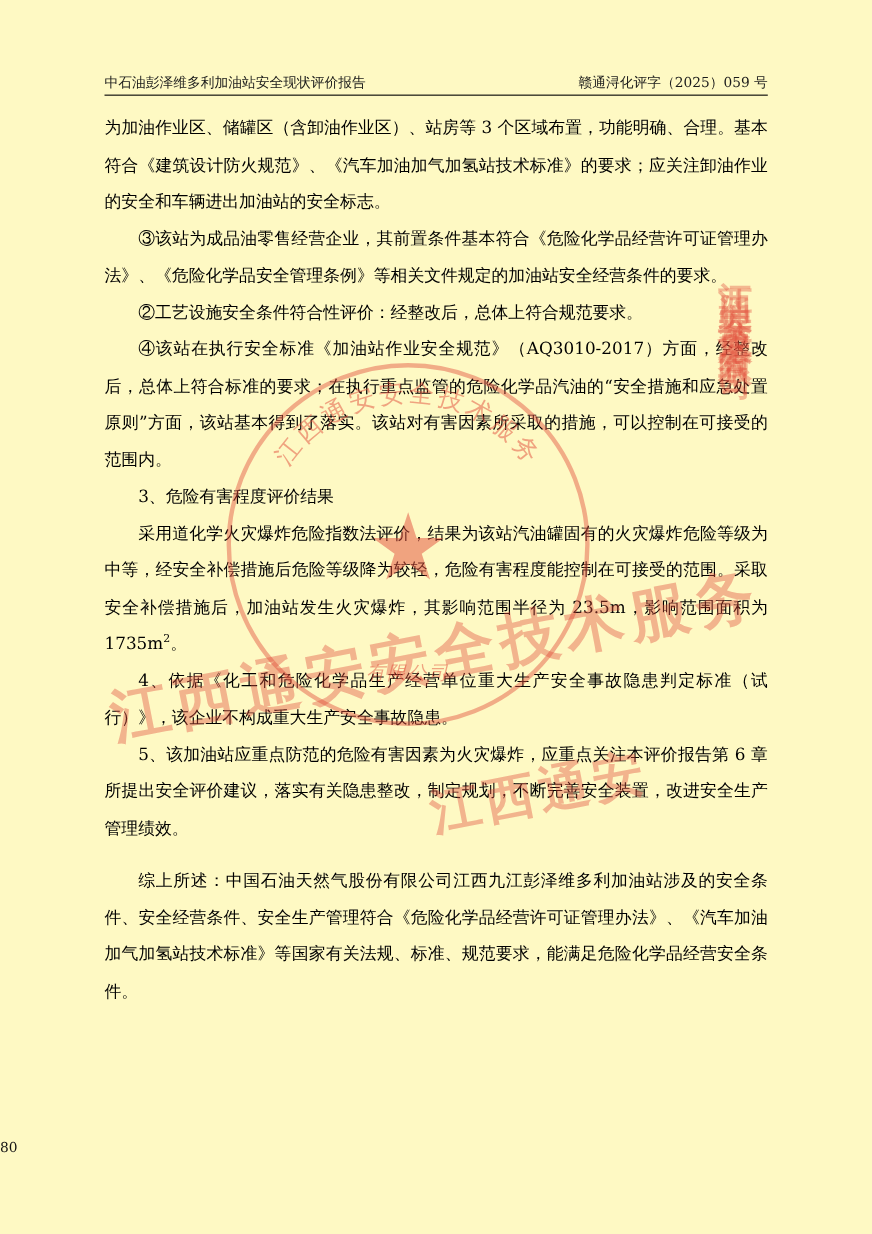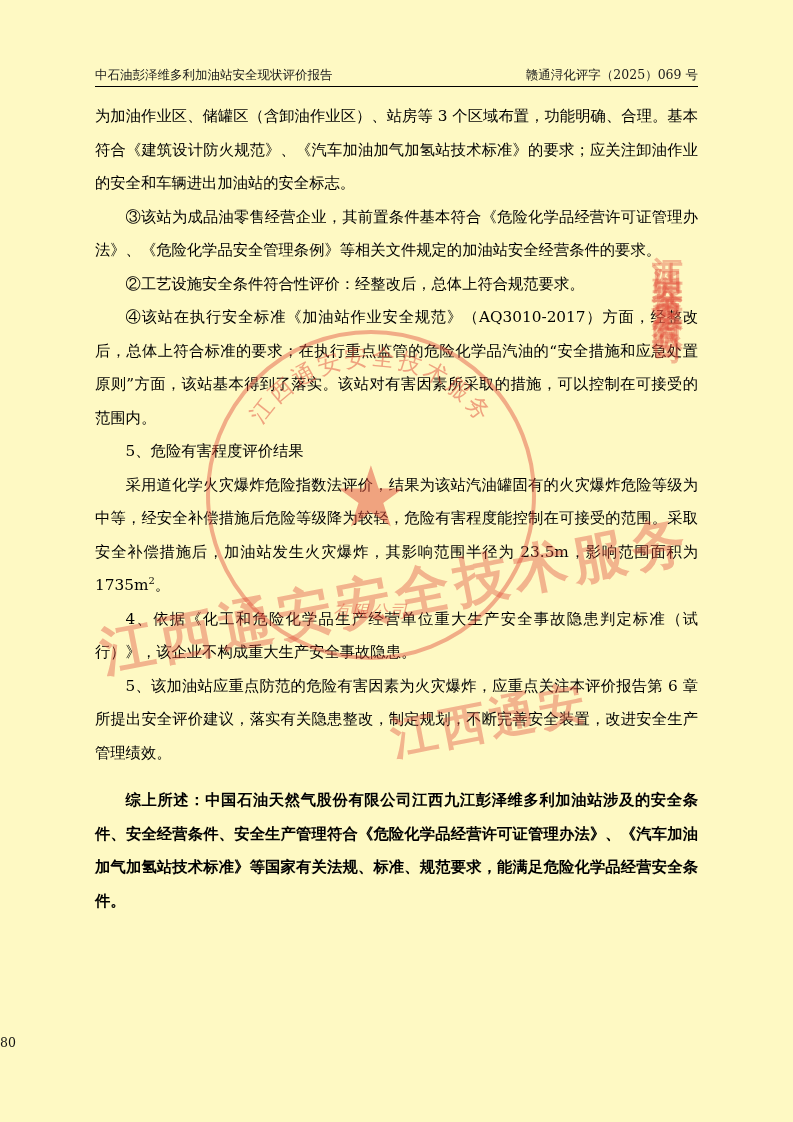--- a/index.html
+++ b/index.html
@@ -54,21 +54,21 @@
     text-justify: inter-ideograph;
   }
   .content p {
     margin: 0;
     padding: 0;
   }
   .indent2 {
     text-indent: 2em;
   }
   .bold-block {
-    font-weight: bold;
+    font-weight: normal;
     text-indent: 2em;
     margin-top: 14px !important;
   }
   sup {
     font-size: 0.65em;
     vertical-align: super;
     line-height: 0;
   }
   
   .page-number {
@@ -174,21 +174,21 @@
     line-height: 1.1;
   }
 </style>
 </head>
 <body>
 
 <div class="page">
 
   <div class="header">
     <span>中石油彭泽维多利加油站安全现状评价报告</span>
-    <span>赣通浔化评字（2025）069 号</span>
+    <span>赣通浔化评字（2025）059 号</span>
   </div>
   <div class="header-rule"></div>
 
   <div class="watermark">
     <div class="wm-ring"></div>
     <div class="wm-star">★</div>
     <div class="wm-arc-text">
       <svg width="330" height="330" viewBox="0 0 330 330">
         <defs>
           <path id="arcpath" d="M 35,165 A 130,130 0 0 1 295,165"></path>
@@ -202,21 +202,21 @@
     <div class="wm-diag">江西通安安全技术服务</div>
     <div class="wm-diag2">江西通安</div>
     <div class="wm-vert">江西通安安全技术服务有限公司</div>
   </div>
 
   <div class="content">
     <p>为加油作业区、储罐区（含卸油作业区）、站房等 3 个区域布置，功能明确、合理。基本符合《建筑设计防火规范》、《汽车加油加气加氢站技术标准》的要求；应关注卸油作业的安全和车辆进出加油站的安全标志。</p>
     <p class="indent2">③该站为成品油零售经营企业，其前置条件基本符合《危险化学品经营许可证管理办法》、《危险化学品安全管理条例》等相关文件规定的加油站安全经营条件的要求。</p>
     <p class="indent2">②工艺设施安全条件符合性评价：经整改后，总体上符合规范要求。</p>
     <p class="indent2">④该站在执行安全标准《加油站作业安全规范》（AQ3010-2017）方面，经整改后，总体上符合标准的要求；在执行重点监管的危险化学品汽油的“安全措施和应急处置原则”方面，该站基本得到了落实。该站对有害因素所采取的措施，可以控制在可接受的范围内。</p>
-    <p class="indent2">5、危险有害程度评价结果</p>
+    <p class="indent2">3、危险有害程度评价结果</p>
     <p class="indent2">采用道化学火灾爆炸危险指数法评价，结果为该站汽油罐固有的火灾爆炸危险等级为中等，经安全补偿措施后危险等级降为较轻，危险有害程度能控制在可接受的范围。采取安全补偿措施后，加油站发生火灾爆炸，其影响范围半径为 23.5m，影响范围面积为 1735m<sup>2</sup>。</p>
     <p class="indent2">4、依据《化工和危险化学品生产经营单位重大生产安全事故隐患判定标准（试行）》，该企业不构成重大生产安全事故隐患。</p>
     <p class="indent2">5、该加油站应重点防范的危险有害因素为火灾爆炸，应重点关注本评价报告第 6 章所提出安全评价建议，落实有关隐患整改，制定规划，不断完善安全装置，改进安全生产管理绩效。</p>
     <p class="bold-block">综上所述：中国石油天然气股份有限公司江西九江彭泽维多利加油站涉及的安全条件、安全经营条件、安全生产管理符合《危险化学品经营许可证管理办法》、《汽车加油加气加氢站技术标准》等国家有关法规、标准、规范要求，能满足危险化学品经营安全条件。</p>
   </div>
 
   <div class="page-number">80</div>
 
 </div>
 

